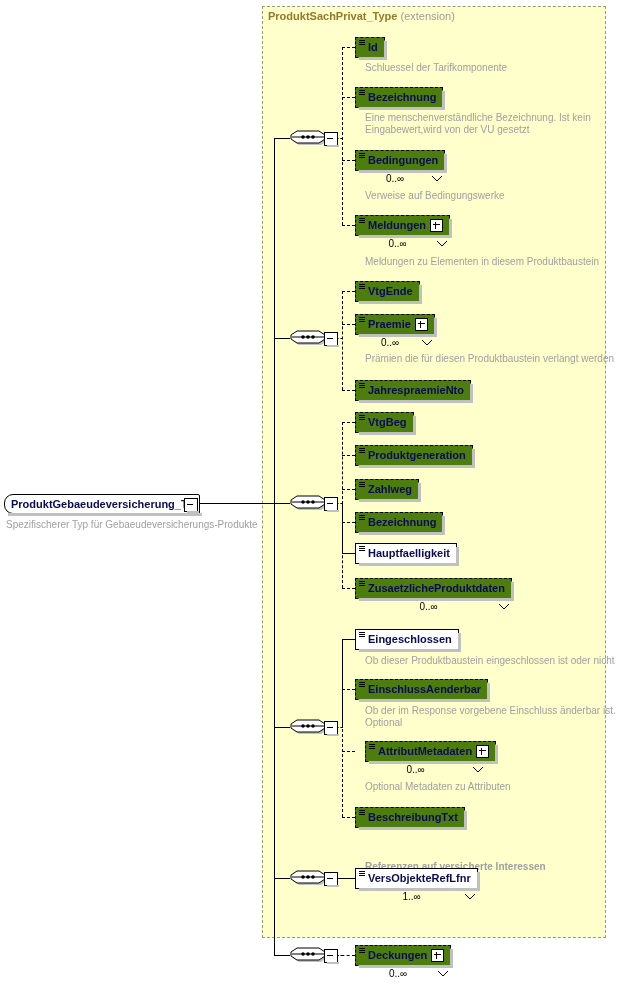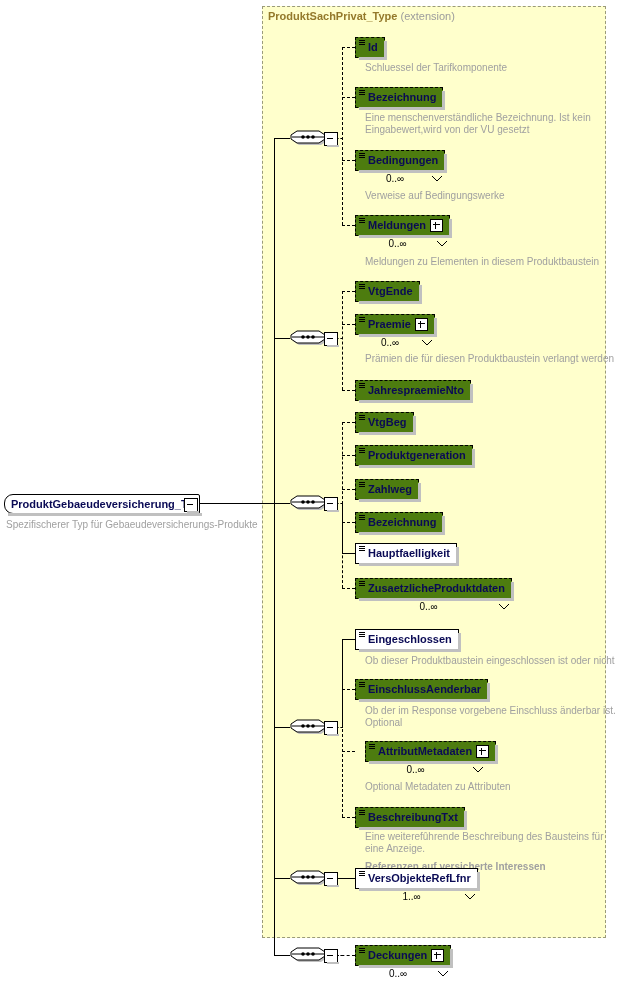--- a/index.html
+++ b/index.html
@@ -377,22 +377,20 @@
     <div class="repeat-tick" style="left: 472px; top: 760px;"><svg width="12" height="8" viewBox="0 0 12 8">
         <path d="M1 1 L6 6 L11 1" fill="none" stroke="#000" stroke-width="1"></path>
       </svg></div>
     <div class="anno" style="left: 365px; top: 781px;">Optional Metadaten zu Attributen</div>
     <div class="dl h" style="left: 342px; top: 817px; width: 13px;"></div>
     <div class="node" style="left: 355px; top: 807px;"><span class="glyph">
         <i></i>
         <i></i>
         <i></i>
       </span><span>BeschreibungTxt</span><span class="shadow-r"></span></div>
-    <div class="anno" style="left: 365px; top: 831px;">Eine weiterefûhrende Beschreibung des Bausteins für
-eine Anzeige.</div>
     <div class="ln h" style="left: 274px; top: 878px; width: 16px;"></div>
     <div class="seq" style="left: 290px; top: 868px;">
       <svg width="40" height="20" viewBox="0 0 40 20">
         <polygon points="9,17 31,17 37,13 37,9 31,5 9,5 3,9 3,13" fill="#c0c0c0"></polygon>
         <polygon points="7,15 29,15 35,11 35,7 29,3 7,3 1,7 1,11" fill="#ffffff" stroke="#000" stroke-width="1"></polygon>
         <line x1="2" y1="9" x2="34" y2="9" stroke="#000" stroke-width="1"></line>
         <circle cx="13" cy="9" r="1.8" fill="#000"></circle>
         <circle cx="18" cy="9" r="1.8" fill="#000"></circle>
         <circle cx="23" cy="9" r="1.8" fill="#000"></circle>
       </svg>

